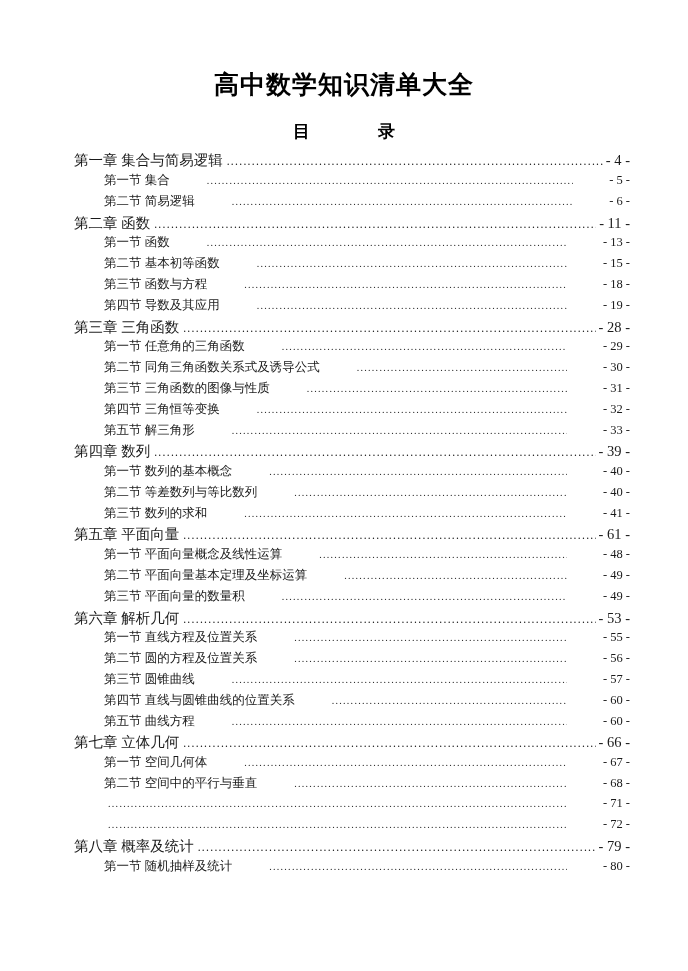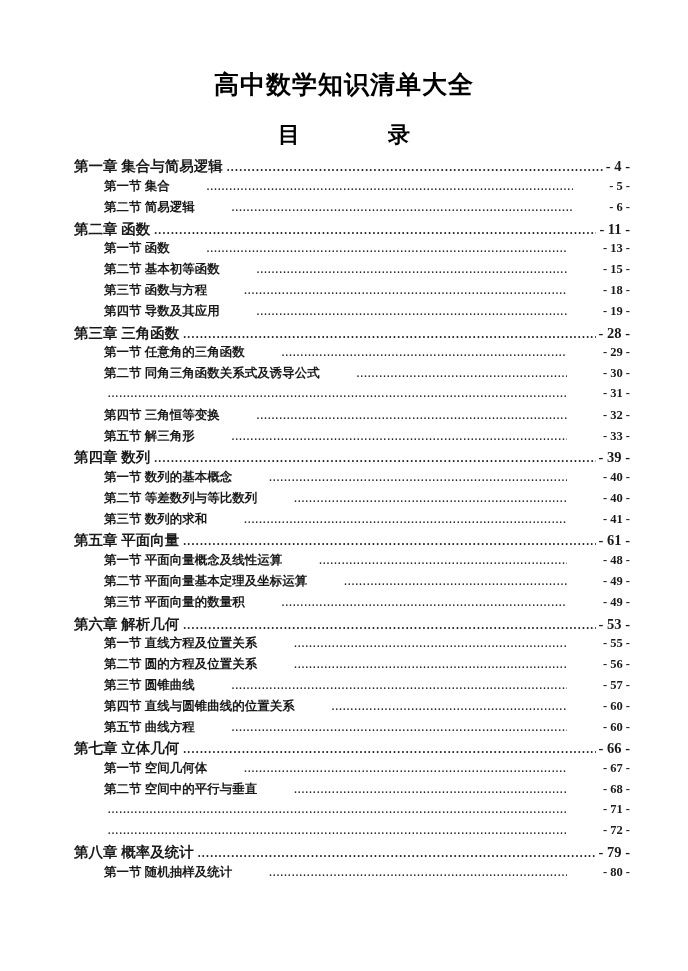--- a/index.html
+++ b/index.html
@@ -24,35 +24,34 @@
     font-weight: 700;
     font-size: 25px;
     line-height: 1.35;
     letter-spacing: 1px;
     color: #000000;
   }
   .toc-heading {
     margin-top: 20px;
     text-align: center;
     font-weight: 700;
-    font-size: 22px;
+    font-size: 17px;
     line-height: 1.2;
     white-space: pre;
     color: #000000;
   }
   .toc {
     margin: 9px 58px 0 74px;
   }
   .toc-row {
     display: flex;
     align-items: baseline;
     height: 20.8px;
     color: #1a1a1a;
     cursor: pointer;
-    font-weight: bold;
   }
   .toc-row.chapter { font-size: 14.5px; }
   .toc-row.section { font-size: 12.5px; padding-left: 30px; gap: 33px; }
   .toc-label  { white-space: nowrap; flex: 0 0 auto; }
   .toc-leader {
     flex: 1 1 0;
     overflow: hidden;
     white-space: nowrap;
     font-size: 0.8em;
     letter-spacing: 1.3px;
@@ -119,20 +118,21 @@
         <span class="toc-label">第一节 任意角的三角函数</span>
         <span class="toc-leader">....................................................................................................................................................................................................................................................................</span>
         <span class="toc-page">- 29 -</span>
       </div>
       <div class="toc-row section">
         <span class="toc-label">第二节 同角三角函数关系式及诱导公式</span>
         <span class="toc-leader">....................................................................................................................................................................................................................................................................</span>
         <span class="toc-page">- 30 -</span>
       </div>
       <div class="toc-row section">
+        <span class="toc-label">第三节 三角函数的图像与性质</span>
         <span class="toc-leader">....................................................................................................................................................................................................................................................................</span>
         <span class="toc-page">- 31 -</span>
       </div>
       <div class="toc-row section">
         <span class="toc-label">第四节 三角恒等变换</span>
         <span class="toc-leader">....................................................................................................................................................................................................................................................................</span>
         <span class="toc-page">- 32 -</span>
       </div>
       <div class="toc-row section">
         <span class="toc-label">第五节 解三角形</span>

